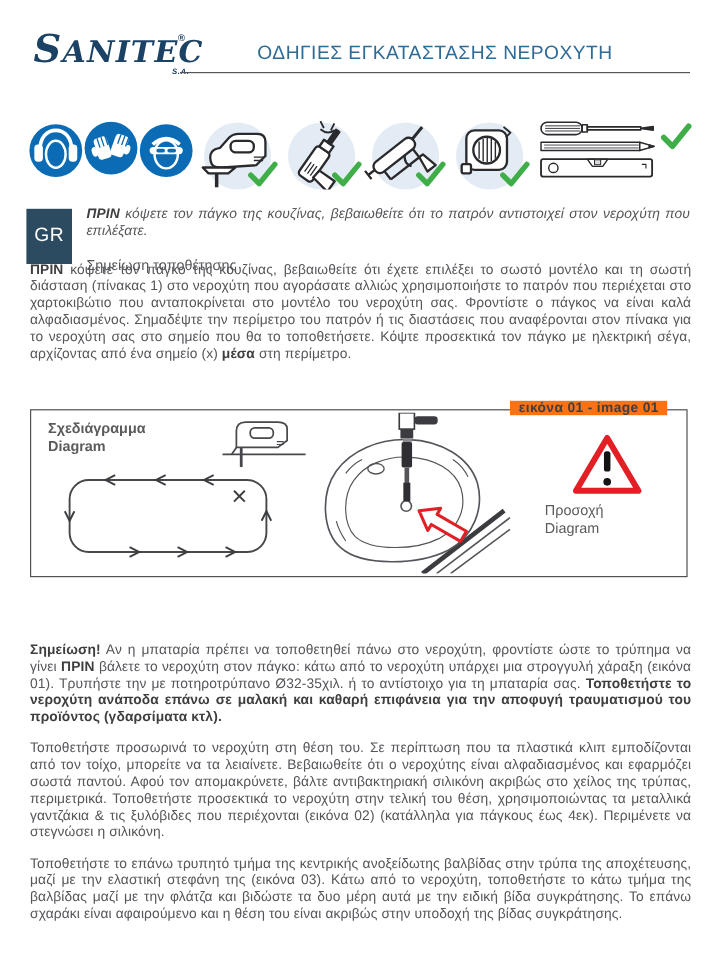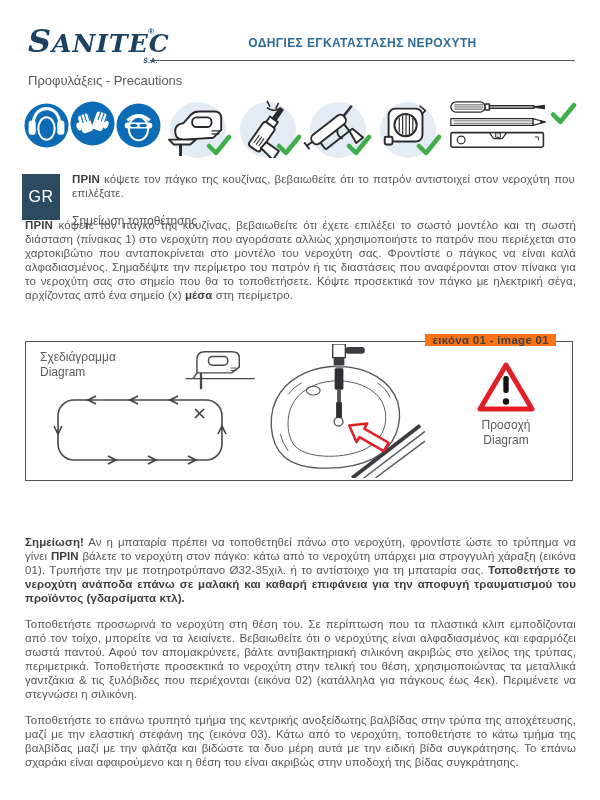--- a/index.html
+++ b/index.html
@@ -7,62 +7,61 @@
     position:relative;width:600px;height:800px;margin:0 auto;background:#ffffff;
     font-family:"Liberation Sans",sans-serif;color:#55565a;overflow:hidden;
   }
   .abs{position:absolute;}
   
   .logo{left:28px;top:24px;width:140px;height:40px;color:#1b4265;font-style:italic;}
   .logo-text{display:inline-block;font-family:"DejaVu Serif",serif;font-weight:bold;font-size:25px;letter-spacing:1px;line-height:34px;}
   .logo-text::first-letter{font-size:32px;}
   .logo-reg{position:absolute;top:3px;right:14px;font-size:8px;font-weight:bold;}
   .logo-sa{position:absolute;right:10px;bottom:0px;font-size:6.5px;font-weight:bold;letter-spacing:.5px;}
-  .header-title{left:150px;top:36px;width:425px;text-align:center;color:#2e6b96;font-weight:bold;font-size:12px;letter-spacing:.4px;}
+  .header-title{left:150px;top:36px;width:425px;text-align:center;color:#2e6b96;font-weight:normal;font-size:16px;letter-spacing:.4px;}
   .header-rule{left:150px;top:60px;width:425px;height:1px;background:#54555a;}
   
   .prec-heading{left:28px;top:73px;font-size:13px;color:#57585a;}
   .icons-row{left:22px;top:96px;width:560px;height:70px;}
   .ppe{width:45px;height:45px;}
   .tool-group{width:70px;height:70px;top:0;}
   .tool-circle{position:absolute;left:8px;top:6px;width:56px;height:56px;border-radius:50%;background:#e3ecf4;}
   .tool-svg{position:absolute;left:1px;top:2px;}
   .check{position:absolute;}
   .hand-tools{left:428px;top:4px;width:98px;}
   .hand-tools svg{display:block;margin-bottom:3px;}
   
   .gr-box{left:22px;top:174px;width:38px;height:46px;background:#2c4b60;color:#fff;display:flex;align-items:center;justify-content:center;font-size:16px;letter-spacing:.5px;}
   .body-text{font-size:11.5px;line-height:14px;text-align:justify;letter-spacing:.1px;color:#55565a;}
   .body-text b{color:#3e3e41;}
-  .gr-text{left:72px;top:172px;width:503px;}
+  .gr-text{left:72px;top:172px;width:503px;font-style:italic;}
   .instr-heading{left:72px;top:214px;font-size:12px;color:#55565a;}
   .para1{left:25px;top:218px;width:551px;}
   
   .figure-box{left:25px;top:341px;width:546px;height:138px;border:1.5px solid #505055;}
   .figure-tag{position:absolute;top:-8px;right:16px;background:#f97316;padding:0 7px;font-weight:bold;font-size:11.5px;color:#3f3f42;letter-spacing:.3px;}
-  .diagram-label{position:absolute;left:14px;top:8px;font-size:12px;line-height:15px;color:#5a5b5d;}
-  .caution-label{position:absolute;left:428px;top:76px;width:104px;text-align:center;font-size:12px;line-height:15px;color:#5a5b5d;}
+  .diagram-label{position:absolute;left:14px;top:8px;font-size:12px;line-height:15px;color:#5a5b5d;font-weight:bold;}
+  .caution-label{position:absolute;left:428px;top:76px;width:104px;text-align:left;font-size:12px;line-height:15px;color:#5a5b5d;}
   
   .bottom-flow{left:25px;top:497px;width:551px;height:300px;margin-top:38px;}
   .bottom-flow p{margin:0 0 12px 0;}
 </style>
 </head>
 <body>
 
 <div class="page">
 
   <div class="abs logo">
     <span class="logo-text">SANITEC</span>
     <span class="logo-reg">®</span>
     <span class="logo-sa">S.A.</span>
   </div>
   <div class="abs header-title">ΟΔΗΓΙΕΣ ΕΓΚΑΤΑΣΤΑΣΗΣ ΝΕΡΟΧΥΤΗ</div>
   <div class="abs header-rule"></div>
 
-  <div class="abs prec-heading">Προφυλάξεις - Precautions</div>
 
   <div class="abs icons-row">
 
     <svg class="abs ppe" style="left:2px;top:7px" width="45" height="45" viewBox="0 0 44 44">
       <circle cx="22" cy="22" r="21.5" fill="#0b6cb5"></circle>
       <path d="M9,22 C9,11 15,5.5 22,5.5 C29,5.5 35,11 35,22" stroke="#fff" stroke-width="3" fill="none"></path>
       <ellipse cx="22" cy="25" rx="8" ry="11" stroke="#fff" stroke-width="2" fill="none"></ellipse>
       <rect x="4.5" y="17" width="7" height="14" rx="3" fill="#fff"></rect>
       <rect x="32.5" y="17" width="7" height="14" rx="3" fill="#fff"></rect>
     </svg>

